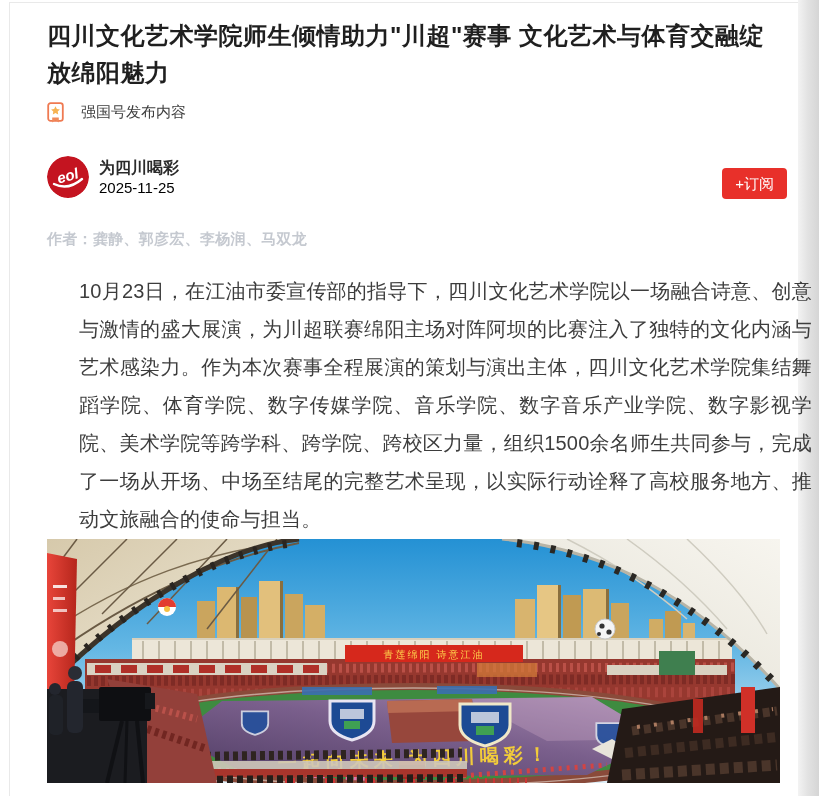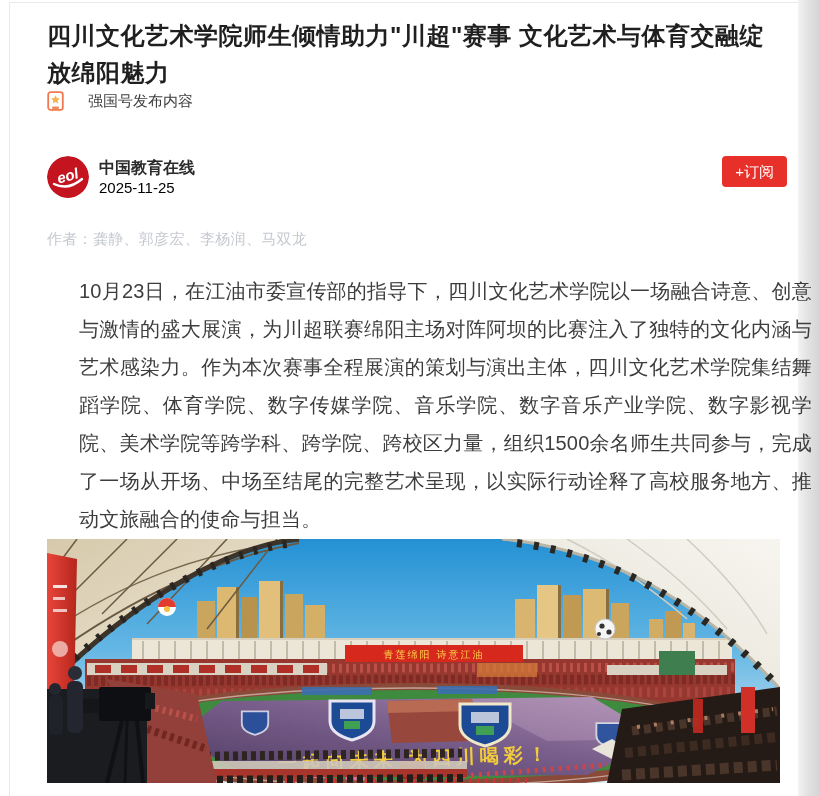--- a/index.html
+++ b/index.html
@@ -10,33 +10,33 @@
   
   #card-border-top  { left:9px; top:2px; width:789px; height:1px; background:#e9e9e9; }
   #card-border-left { left:9px; top:2px; width:1px; height:794px; background:#e9e9e9; }
   #right-rail { left:798px; top:0; width:21px; height:796px;
     background:linear-gradient(to right,#f3f3f3 0%,#e3e3e3 45%,#d5d5d5 100%); }
 
   
   #article-title { left:47px; top:17px; width:724px; font-size:24px; font-weight:700;
     line-height:37px; color:#1f1f1f; letter-spacing:.5px; }
 
-  #badge-row { left:47px; top:91px; display:flex; align-items:center; gap:24px;justify-content:center; }
+  #badge-row { left:47px; top:102px; display:flex; align-items:center; gap:17px;justify-content:center; }
   #badge-row svg { display:block; }
   #badge-label { font-size:15px; color:#3d3d3d; }
 
   #publisher-row { left:47px; top:156px; width:741px; height:44px; }
   #publisher-avatar { position:absolute; left:0; top:0; width:42px; height:42px; border-radius:50%;
     overflow:hidden; cursor:pointer; }
   #publisher-name { position:absolute; left:52px; top:2px; font-size:16px; font-weight:600; color:#2b2b2b; cursor:pointer; }
   #publisher-date { position:absolute; left:52px; top:23px; font-size:15px; color:#000000; }
-  #subscribe-button { position:absolute; right:1px; top:0; background:#e8302a; color:#fff;
+  #subscribe-button { position:absolute; right:1px; top:12px; background:#e8302a; color:#fff;
     font-size:15px; line-height:1; padding:8px 13px; border:none; border-radius:4px; cursor:pointer; }
 
-  #byline { left:47px; top:230px; font-size:15px; color:#c5c9d0; letter-spacing:.3px; }
+  #byline { left:47px; top:230px; font-size:15px; color:#c5c9d0; letter-spacing:.3px;font-weight:bold; }
 
   #article-body { left:47px; top:272px; width:733px; font-size:20px; line-height:38px;
     color:#3d3d3d; text-align:justify; letter-spacing:.2px;margin-left:32px; }
 
   #article-photo { left:47px; top:539px; width:733px; height:244px; overflow:hidden;
     background:#fef9c3; cursor:pointer; }
   #article-photo svg { display:block; }
 </style>
 </head>
 <body>
@@ -59,21 +59,21 @@
 </div>
 
 <div class="abs" id="publisher-row">
   <div id="publisher-avatar">
     <svg width="42" height="42" viewBox="0 0 42 42">
       <circle cx="21" cy="21" r="21" fill="#c41420"></circle>
       <text x="21" y="25" text-anchor="middle" font-size="15" font-style="italic" font-weight="bold" fill="#ffffff" transform="rotate(-16 21 21)">eol</text>
       <path d="M7 28 Q 21 35 35 23" stroke="#ffffff" stroke-width="2.4" fill="none" stroke-linecap="round"></path>
     </svg>
   </div>
-  <div id="publisher-name">中国教育在线</div>
+  <div id="publisher-name">为四川喝彩</div>
   <div id="publisher-date">2025-11-25</div>
   <button id="subscribe-button">+订阅</button>
 </div>
 
 <div class="abs" id="byline">作者：龚静、郭彦宏、李杨润、马双龙</div>
 
 <p class="abs" id="article-body">10月23日，在江油市委宣传部的指导下，四川文化艺术学院以一场融合诗意、创意与激情的盛大展演，为川超联赛绵阳主场对阵阿坝的比赛注入了独特的文化内涵与艺术感染力。作为本次赛事全程展演的策划与演出主体，四川文化艺术学院集结舞蹈学院、体育学院、数字传媒学院、音乐学院、数字音乐产业学院、数字影视学院、美术学院等跨学科、跨学院、跨校区力量，组织1500余名师生共同参与，完成了一场从开场、中场至结尾的完整艺术呈现，以实际行动诠释了高校服务地方、推动文旅融合的使命与担当。</p>
 
 <div class="abs" id="article-photo">
   <svg width="733" height="244" viewBox="0 0 733 244">

